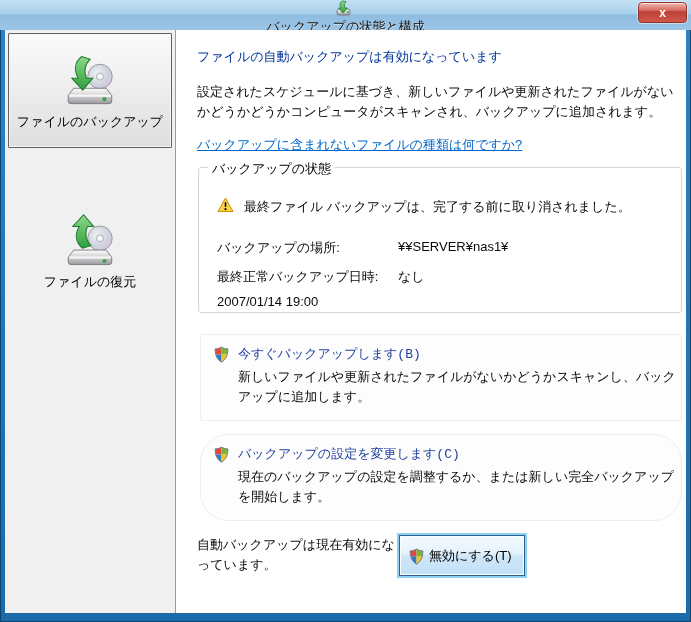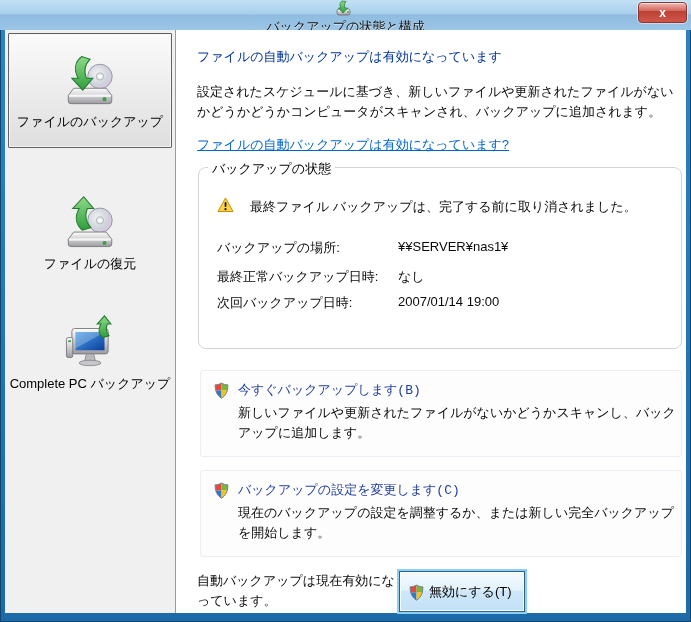--- a/index.html
+++ b/index.html
@@ -30,47 +30,47 @@
   .sidebar { position:absolute; left:0; top:0; bottom:0; width:171px;
     background:#f0f0f0; border-right:1px solid #9b9b9b; }
   .side-item { position:absolute; left:3px; width:164px; display:flex; flex-direction:column;
     align-items:center; justify-content:center; text-align:center; cursor:pointer; }
   .side-item .nav-icon { width:58px; height:58px; }
   .side-item .nav-label { margin-top:4px; font-size:13px; color:#000; line-height:16px; }
   .side-item.selected { top:3px; height:115px;
     background:linear-gradient(180deg,#fbfbfb,#dedede);
     border:1px solid #616161; border-radius:1px;
     box-shadow:inset 0 0 0 1px #f5f5f5; }
-  .side-item.restore { top:150px; height:105px; }
+  .side-item.restore { top:168px; height:105px; }
   .side-item.completepc { top:268px; height:110px; }
 
   
   .main { position:absolute; left:172px; top:0; right:0; bottom:0; background:#fff; padding:18px 0 0 20px; }
   .heading { color:#003399; font-size:13px; }
   .para { margin-top:16px; width:478px; line-height:20px; color:#0a0a0a; }
   .help-link { display:inline-block; margin-top:14px; color:#0066cc; text-decoration:underline; cursor:pointer; }
 
   
-  .groupbox { position:relative; margin-top:13px; margin-left:1px; width:484px; height:182px;
-    border:1px solid #d5d5d5; border-radius:8px; }
+  .groupbox { position:relative; margin-top:13px; margin-left:1px; width:484px; height:146px;
+    border:1px solid #d5d5d5; border-radius:3px; }
   .groupbox-title { position:absolute; top:-8px; left:9px; background:#fff; padding:0 4px; color:#000; }
-  .warn-row { display:flex; align-items:flex-start; margin:30px 0 0 18px; gap:16px; }
+  .warn-row { display:flex; align-items:flex-start; margin:30px 0 0 18px; gap:10px; }
   .warn-row .warn-icon { width:17px; height:16px; flex:0 0 auto; margin-top:-1px; }
   .warn-text { color:#0a0a0a; }
   .status-row { display:flex; margin-left:18px; }
   .status-row .lbl { width:181px; color:#0a0a0a; }
   .status-row .val { color:#0a0a0a; }
   .row-location { margin-top:23px; }
   .row-last { margin-top:11px; }
   .row-next { margin-top:8px; }
 
   
   .command { margin-top:21px; margin-left:3px; width:482px; border:1px solid #e9eff4; border-radius:3px;
     background:#fdfdfe; display:flex; padding:10px 10px 12px 12px; gap:8px; cursor:pointer;font-family:Liberation Mono, monospace; }
-  .command + .command { margin-top:13px; }
+  .command + .command { margin-top:13px;border-radius:28px; }
   .shield { width:17px; height:17px; flex:0 0 auto; margin-top:1px; }
   .cmd-title { color:#1f3d9c; font-size:13px; }
   .cmd-desc { margin-top:5px; width:438px; line-height:20px; color:#0a0a0a; }
 
   
   .footer { display:flex; margin-top:14px; align-items:flex-start; }
   .footer-status { width:202px; line-height:20px; color:#0a0a0a; }
   .disable-btn { margin-left:0px; height:41px; padding:0 12px 0 8px;
     display:flex; align-items:center; gap:4px;
     background:linear-gradient(180deg,#f4fafe 0%,#e3f2fc 45%,#cfe7f8 50%,#c2e1f6 100%);
@@ -152,44 +152,29 @@
             <circle cx="43" cy="29" r="1.8" fill="#fff"></circle>
             <path d="M14 42 L50 42 L56 50 L56 55 Q56 58 53 58 L11 58 Q8 58 8 55 L8 50 Z" fill="url(#gDrive)" stroke="#77777c" stroke-width="1"></path>
             <rect x="9" y="49" width="46" height="2.5" fill="#ffffff" opacity="0.8"></rect>
             <rect x="46" y="52" width="4" height="4" rx="1" fill="#35a043"></rect>
             <path d="M24 40 C16 34 15 25 20 16 L13 16 L25 3 L36 16 L29 16 C26 24 27 31 33 37 Z" fill="url(#gArrow)" stroke="#1f7a2d" stroke-width="1.2"></path>
           </svg>
         </span>
         <span class="nav-label">ファイルの復元</span>
       </div>
 
-      <div class="side-item completepc">
-        <span class="nav-icon">
-          <svg class="icon-svg" viewBox="0 0 64 64">
-            <rect x="12" y="16" width="40" height="28" rx="3" fill="url(#gDrive)" stroke="#77777c" stroke-width="1"></rect>
-            <rect x="16" y="20" width="32" height="20" fill="url(#gScreen)"></rect>
-            <path d="M16 20 L48 20 L16 38 Z" fill="#ffffff" opacity="0.25"></path>
-            <path d="M28 44 L36 44 L38 52 L26 52 Z" fill="#b9b9bd" stroke="#8a8a8e" stroke-width="1"></path>
-            <ellipse cx="32" cy="54" rx="12" ry="3" fill="#c7c7cb" stroke="#8a8a8e" stroke-width="1"></ellipse>
-            <rect x="6" y="26" width="7" height="22" rx="2" fill="url(#gDrive)" stroke="#77777c" stroke-width="1"></rect>
-            <rect x="8" y="29" width="3" height="2" fill="#35a043"></rect>
-            <path d="M46 26 C41 22 41 16 44 11 L40 11 L48 2 L55 11 L51 11 C49 16 50 20 53 24 Z" fill="url(#gArrow)" stroke="#1f7a2d" stroke-width="1.2"></path>
-          </svg>
-        </span>
-        <span class="nav-label">Complete PC バックアップ</span>
-      </div>
     </div>
 
     <div class="main">
 
       <div class="heading">ファイルの自動バックアップは有効になっています</div>
 
       <div class="para">設定されたスケジュールに基づき、新しいファイルや更新されたファイルがないかどうかどうかコンピュータがスキャンされ、バックアップに追加されます。</div>
 
-      <a class="help-link">ファイルの自動バックアップは有効になっています?</a>
+      <a class="help-link">バックアップに含まれないファイルの種類は何ですか?</a>
 
       <div class="groupbox">
         <span class="groupbox-title">バックアップの状態</span>
 
         <div class="warn-row">
           <span class="warn-icon">
             <svg class="icon-svg" viewBox="0 0 17 16">
               <path d="M8.5 1 L16 14.5 L1 14.5 Z" fill="#ffd24a" stroke="#c49100" stroke-width="1"></path>
               <rect x="7.7" y="5" width="1.7" height="5" rx="0.8" fill="#111"></rect>
               <circle cx="8.5" cy="12.2" r="1.1" fill="#111"></circle>
@@ -200,21 +185,20 @@
 
         <div class="status-row row-location">
           <span class="lbl">バックアップの場所:</span>
           <span class="val">¥¥SERVER¥nas1¥</span>
         </div>
         <div class="status-row row-last">
           <span class="lbl">最終正常バックアップ日時:</span>
           <span class="val">なし</span>
         </div>
         <div class="status-row row-next">
-          <span class="lbl">次回バックアップ日時:</span>
           <span class="val">2007/01/14 19:00</span>
         </div>
       </div>
 
       <div class="command">
         <span class="shield">
           <svg class="icon-svg" viewBox="0 0 16 16">
             <g clip-path="url(#shieldClip)">
               <rect x="0" y="0" width="8" height="8" fill="#e04a3f"></rect>
               <rect x="8" y="0" width="8" height="8" fill="#7fb437"></rect>

